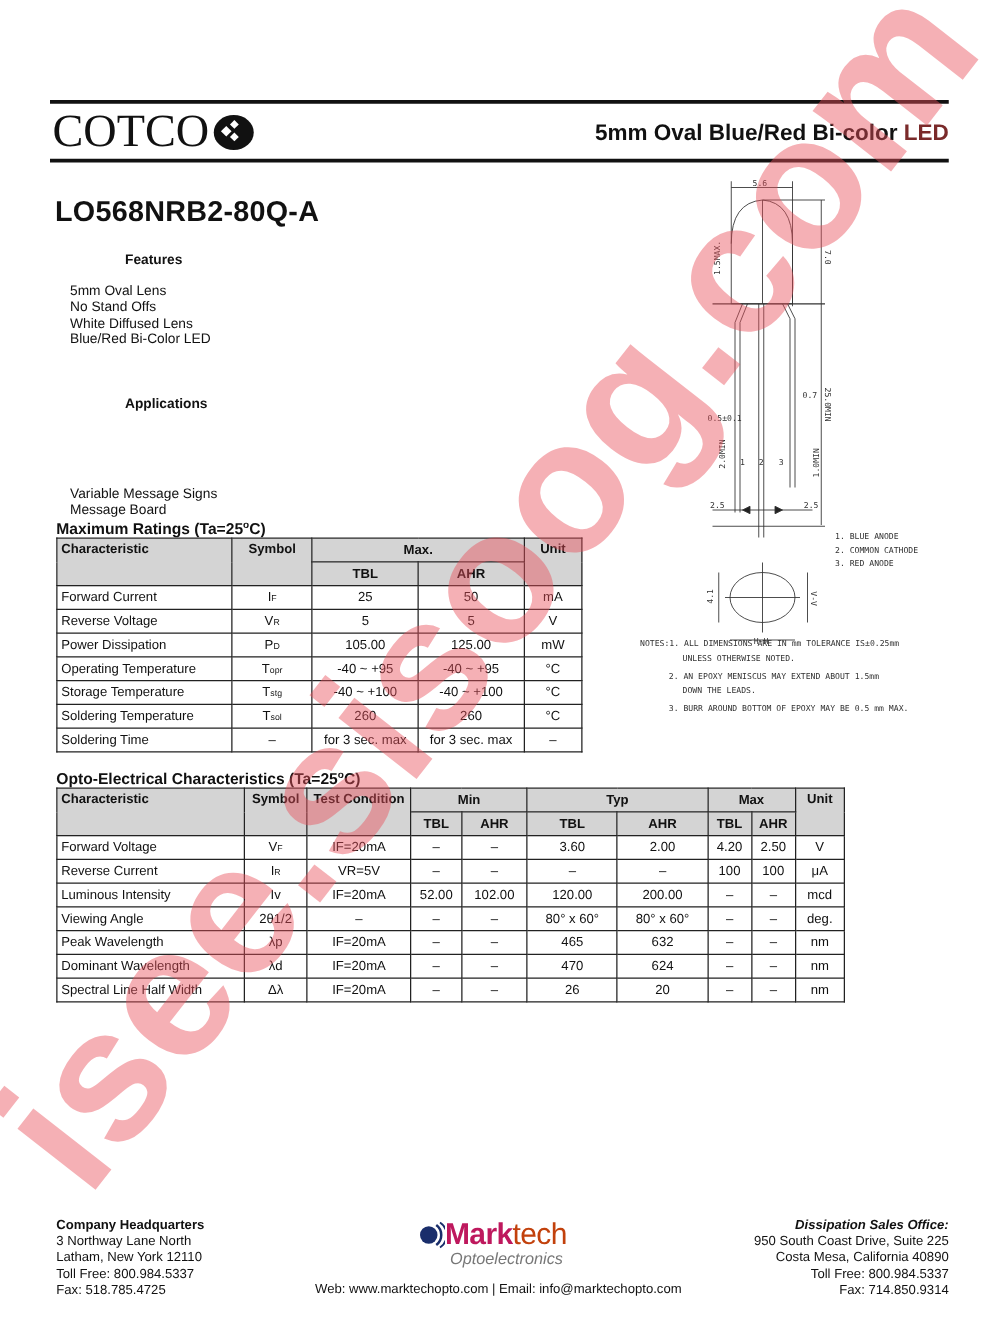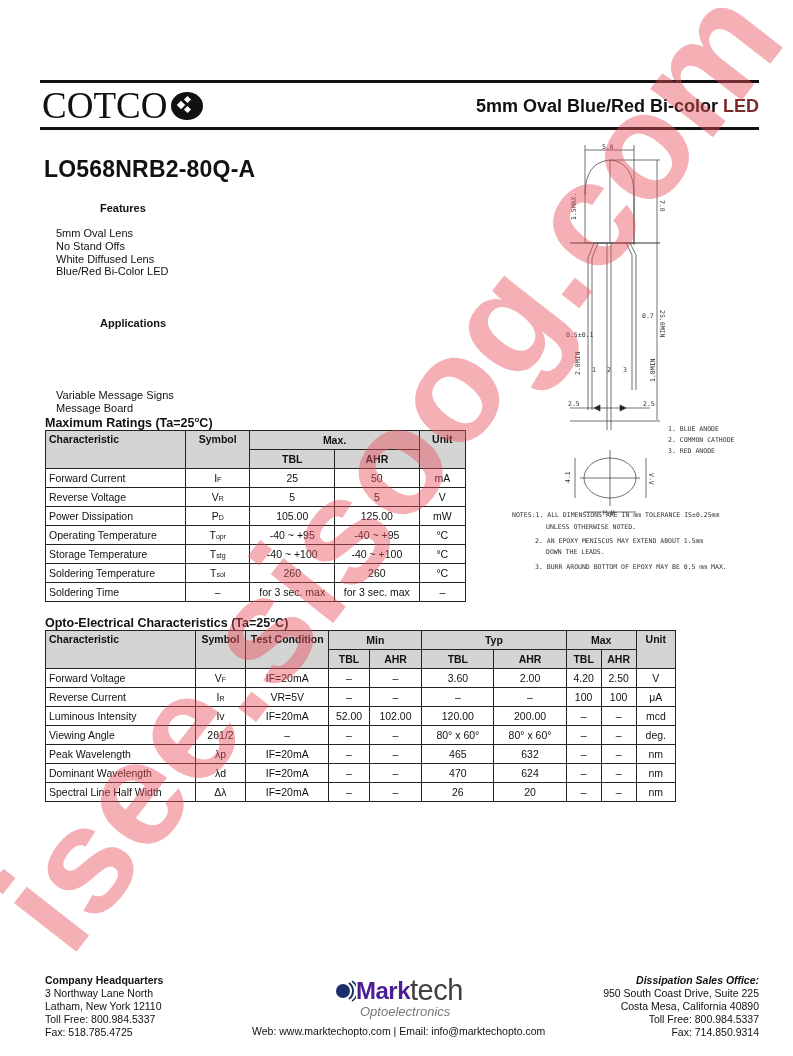--- a/index.html
+++ b/index.html
@@ -321,22 +321,22 @@
   <div>Toll Free: 800.984.5337</div>
   <div>Fax: 518.785.4725</div>
 </div>
 <div class="abs" style="left:334px; top:974px; width:140px;">
   <div style="display:flex;align-items:center;">
     <svg width="22" height="22" viewBox="0 0 22 22">
       <circle cx="9" cy="11" r="7" fill="#1a2e6b"></circle>
       <path d="M15,3 A10,10 0 0 1 15,19" stroke="#1a2e6b" stroke-width="2" fill="none"></path>
       <path d="M18,1 A12,12 0 0 1 18,21" stroke="#1a2e6b" stroke-width="1.5" fill="none"></path>
     </svg>
-    <span style="font-size:24px;color:#4c1d95;font-weight:bold;letter-spacing:-0.5px">Mark</span>
-      <span style="font-size:29px;color:#404040;letter-spacing:-0.5px">tech</span>
+    <span style="font-size:24px;color:#be185d;font-weight:bold;letter-spacing:-0.5px">Mark</span>
+      <span style="font-size:24px;color:#c2410c;letter-spacing:-0.5px">tech</span>
   </div>
   <div style="font-size:13px;font-style:italic;color:#777;margin-left:26px;margin-top:-3px">Optoelectronics</div>
 </div>
 <div class="abs footer" style="left:252px; top:1025px;">Web: www.marktechopto.com | Email: info@marktechopto.com</div>
 <div class="abs footer" style="right:34px; top:974px; text-align:right;">
   <b><i>Dissipation Sales Office:</i></b>
   <div>950 South Coast Drive, Suite 225</div>
   <div>Costa Mesa, California 40890</div>
   <div>Toll Free: 800.984.5337</div>
   <div>Fax: 714.850.9314</div>

